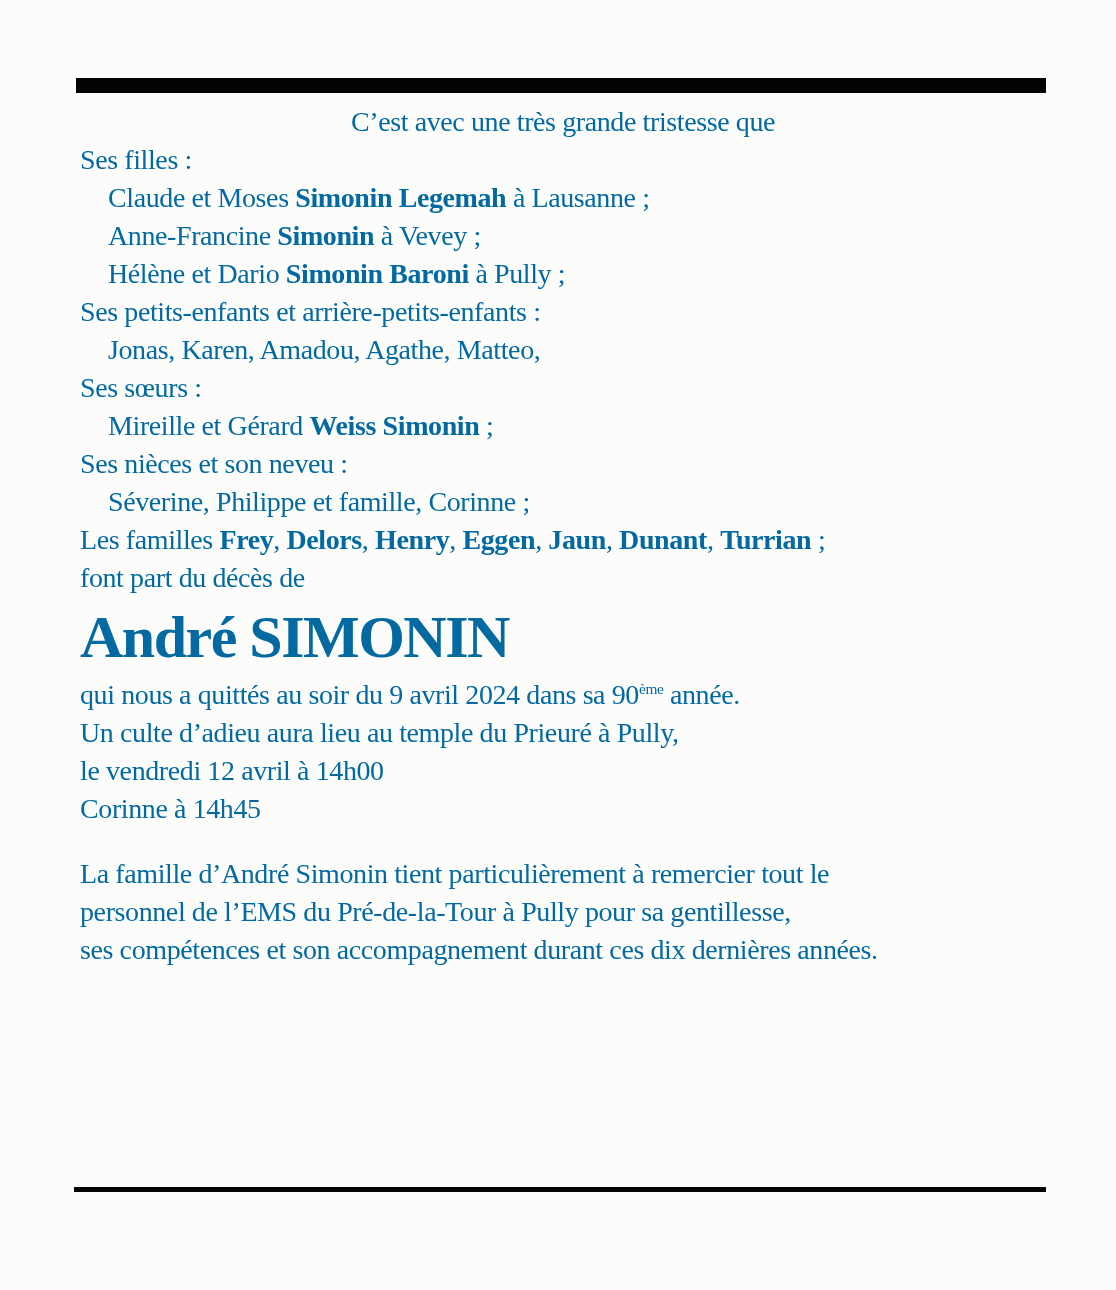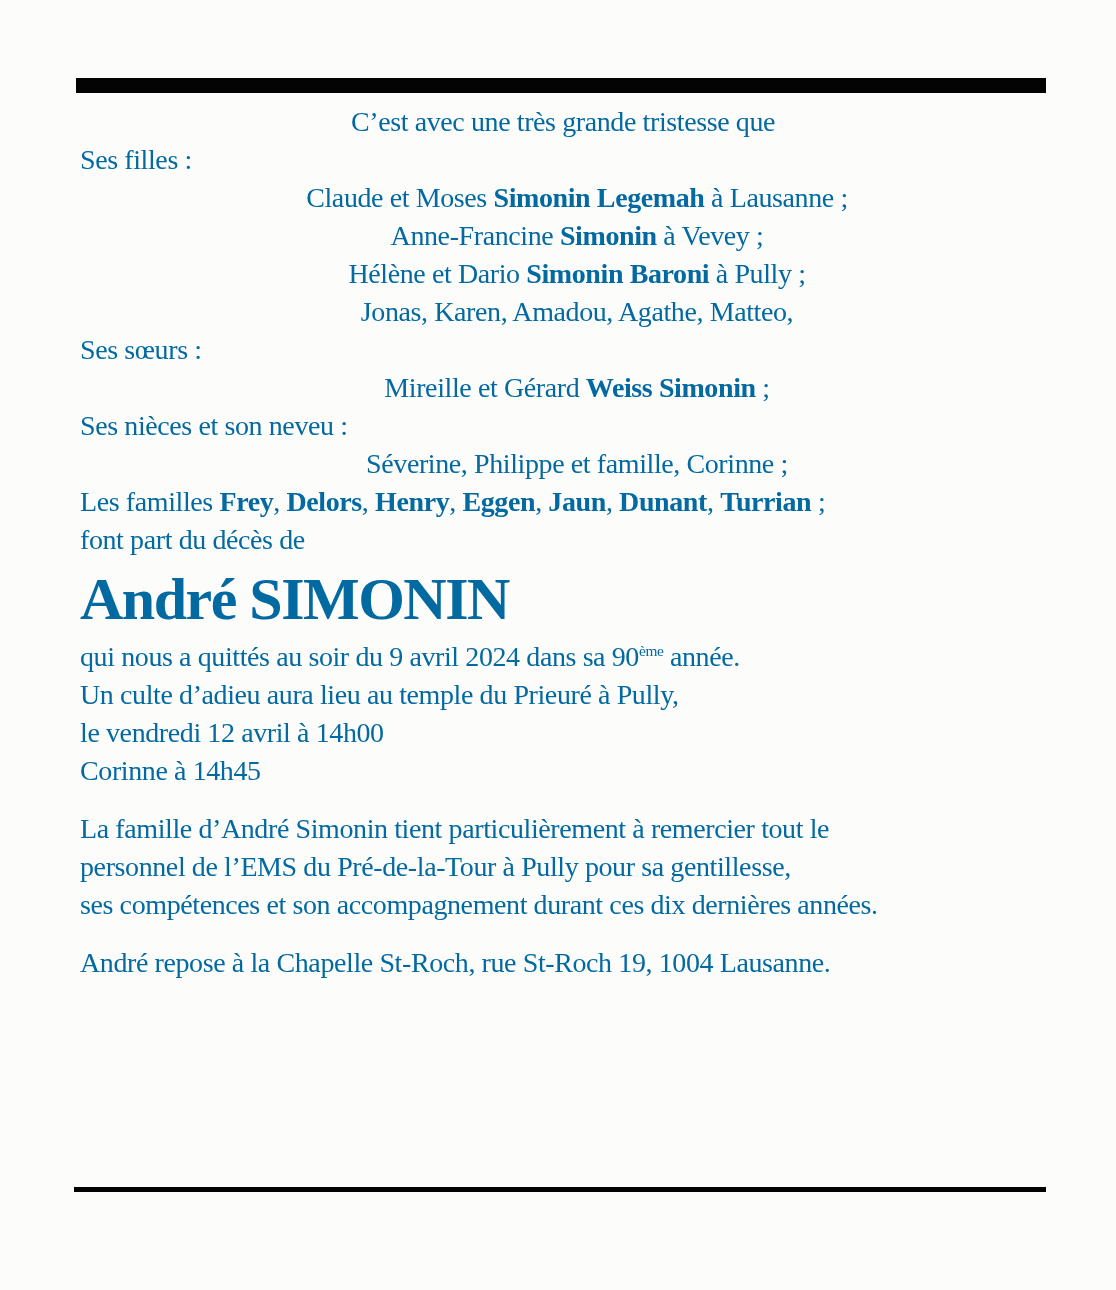--- a/index.html
+++ b/index.html
@@ -43,34 +43,33 @@
     line-height: 38px;
     letter-spacing: -0.4px;
     white-space: nowrap;
   }
   .line.center {
     text-align: center;
     white-space: normal;
   }
   .line.indent {
     padding-left: 28px;
-    text-align: center;
   }
   .line.name {
     font-size: 60px;
     line-height: 72px;
     font-weight: 700;
     letter-spacing: -1.5px;
     text-align: left;
     margin-top: 4px;
     margin-bottom: 3px;
     white-space: normal;
   }
   .line.gap {
-    margin-top: 20px;
+    margin-top: 27px;
   }
   .b {
     font-weight: 700;
   }
   sup {
     font-size: 0.55em;
     line-height: 0;
     vertical-align: super;
   }
 </style>
@@ -78,31 +77,31 @@
 <body>
 
 <div class="sheet">
   <div class="top-bar"></div>
   <div class="content">
       <div class="line center"><span>C’est avec une très grande tristesse que</span></div>
       <div class="line flush"><span>Ses filles :</span></div>
       <div class="line indent"><span>Claude et Moses </span><span class="b">Simonin Legemah</span><span> à Lausanne ;</span></div>
       <div class="line indent"><span>Anne-Francine </span><span class="b">Simonin</span><span> à Vevey ;</span></div>
       <div class="line indent"><span>Hélène et Dario </span><span class="b">Simonin Baroni</span><span> à Pully ;</span></div>
+      <div class="line flush"><span>Ses petits-enfants et arrière-petits-enfants :</span></div>
       <div class="line indent"><span>Jonas, Karen, Amadou, Agathe, Matteo,</span></div>
       <div class="line flush"><span>Ses sœurs :</span></div>
       <div class="line indent"><span>Mireille et Gérard </span><span class="b">Weiss Simonin</span><span> ;</span></div>
       <div class="line flush"><span>Ses nièces et son neveu :</span></div>
       <div class="line indent"><span>Séverine, Philippe et famille, Corinne ;</span></div>
       <div class="line flush"><span>Les familles </span><span class="b">Frey</span><span>, </span><span class="b">Delors</span><span>, </span><span class="b">Henry</span><span>, </span><span class="b">Eggen</span><span>, </span><span class="b">Jaun</span><span>, </span><span class="b">Dunant</span><span>, </span><span class="b">Turrian</span><span> ;</span></div>
       <div class="line flush"><span>font part du décès de</span></div>
       <div class="line name"><span>André SIMONIN</span></div>
       <div class="line flush"><span>qui nous a quittés au soir du 9 avril 2024 dans sa 90</span><sup>ème</sup><span> année.</span></div>
       <div class="line flush"><span>Un culte d’adieu aura lieu au temple du Prieuré à Pully,</span></div>
       <div class="line flush"><span>le vendredi 12 avril à 14h00</span></div>
       <div class="line flush"><span>Corinne à 14h45</span></div>
       <div class="line flush gap"><span>La famille d’André Simonin tient particulièrement à remercier tout le</span></div>
       <div class="line flush"><span>personnel de l’EMS du Pré-de-la-Tour à Pully pour sa gentillesse,</span></div>
       <div class="line flush"><span>ses compétences et son accompagnement durant ces dix dernières années.</span></div>
-      <div class="line flush gap"><span>André repose à la Chapelle St-Roch, rue St-Roch 19, 1004 Lausanne.</span></div>
     </div>
   <div class="bottom-rule"></div>
 </div>
 
 </body></html>

